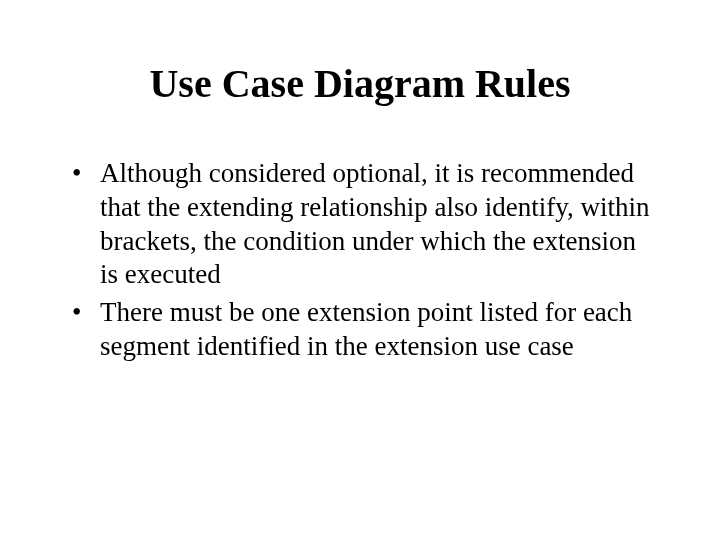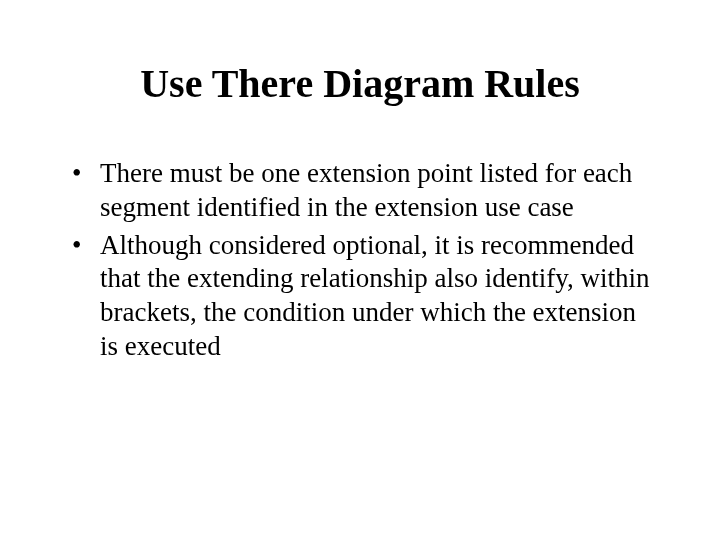--- a/index.html
+++ b/index.html
@@ -36,18 +36,18 @@
       content: "•";
       position: absolute;
       left: 12px;
       top: 0;
       font-size: 27px;
     }
   </style>
 </head>
 <body>
 
-<h1 class="title">Use There Diagram Rules</h1>
+<h1 class="title">Use Case Diagram Rules</h1>
 
 <ul class="bullet-list">
+  <li class="bullet-item">Although considered optional, it is recommended that the extending relationship also identify, within brackets, the condition under which the extension is executed</li>
   <li class="bullet-item">There must be one extension point listed for each segment identified in the extension use case</li>
-  <li class="bullet-item">Although considered optional, it is recommended that the extending relationship also identify, within brackets, the condition under which the extension is executed</li>
 </ul>
 
 </body></html>

